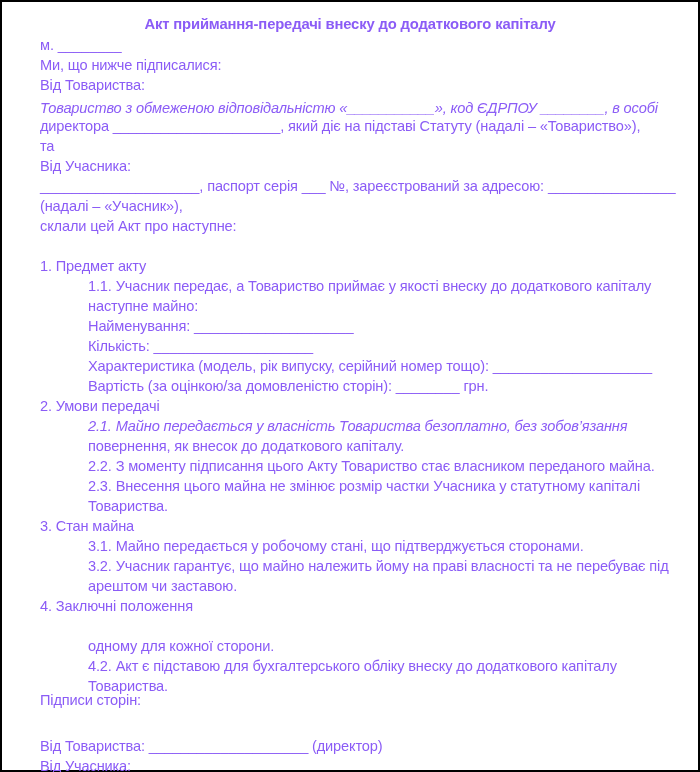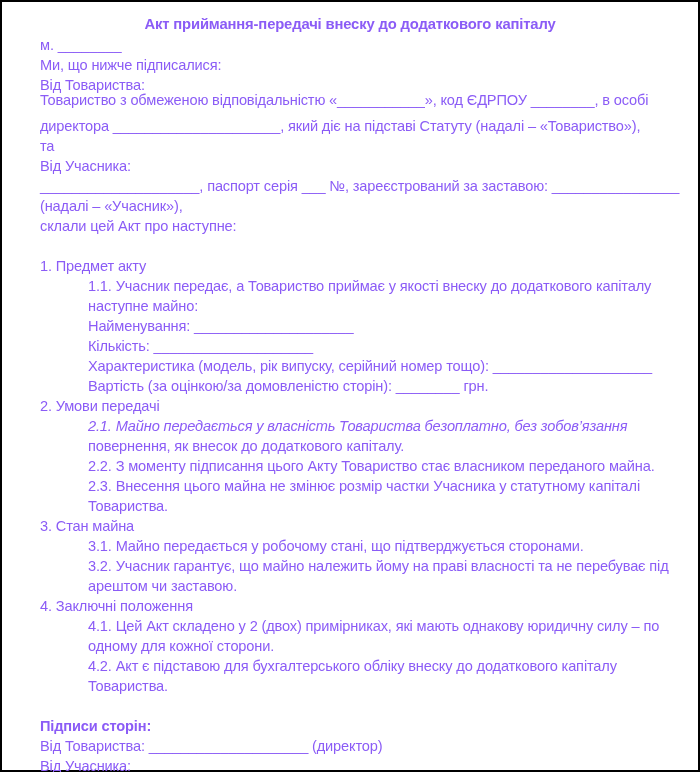--- a/index.html
+++ b/index.html
@@ -36,25 +36,25 @@
 </head>
 <body>
 
 <div class="page">
   <div class="title">Акт приймання-передачі внеску до додаткового капіталу</div>
 
   <div class="line l1" style="top:33px;">м. ________</div>
 
   <div class="line l1" style="top:53px;">Ми, що нижче підписалися:</div>
   <div class="line l1" style="top:73px;">Від Товариства:</div>
-  <div class="line l1" style="top:88px;">Товариство з обмеженою відповідальністю «___________», код ЄДРПОУ ________, в особі</div>
+  <div class="line l1" style="top:96px;font-style:italic;">Товариство з обмеженою відповідальністю «___________», код ЄДРПОУ ________, в особі</div>
   <div class="line l1" style="top:114px;">директора _____________________, який діє на підставі Статуту (надалі – «Товариство»),</div>
   <div class="line l1" style="top:134px;">та</div>
   <div class="line l1" style="top:154px;">Від Учасника:</div>
-  <div class="line l1" style="top:174px;">____________________, паспорт серія ___ №, зареєстрований за заставою: ________________</div>
+  <div class="line l1" style="top:174px;">____________________, паспорт серія ___ №, зареєстрований за адресою: ________________</div>
   <div class="line l1" style="top:194px;">(надалі – «Учасник»),</div>
   <div class="line l1" style="top:214px;">склали цей Акт про наступне:</div>
 
   <div class="line l1" style="top:254px;">1. Предмет акту</div>
   <div class="line l2" style="top:274px;">1.1. Учасник передає, а Товариство приймає у якості внеску до додаткового капіталу</div>
   <div class="line l2" style="top:294px;">наступне майно:</div>
   <div class="line l2" style="top:314px;">Найменування: ____________________</div>
   <div class="line l2" style="top:334px;">Кількість: ____________________</div>
   <div class="line l2" style="top:354px;">Характеристика (модель, рік випуску, серійний номер тощо): ____________________</div>
   <div class="line l2" style="top:374px;">Вартість (за оцінкою/за домовленістю сторін): ________ грн.</div>
@@ -65,21 +65,20 @@
   <div class="line l2" style="top:454px;">2.2. З моменту підписання цього Акту Товариство стає власником переданого майна.</div>
   <div class="line l2" style="top:474px;">2.3. Внесення цього майна не змінює розмір частки Учасника у статутному капіталі</div>
   <div class="line l2" style="top:494px;">Товариства.</div>
 
   <div class="line l1" style="top:514px;">3. Стан майна</div>
   <div class="line l2" style="top:534px;">3.1. Майно передається у робочому стані, що підтверджується сторонами.</div>
   <div class="line l2" style="top:554px;">3.2. Учасник гарантує, що майно належить йому на праві власності та не перебуває під</div>
   <div class="line l2" style="top:574px;">арештом чи заставою.</div>
 
   <div class="line l1" style="top:594px;">4. Заключні положення</div>
-  <div class="line l2" style="top:614px;">4.1. Цей Акт складено у 2 (двох) примірниках, які мають однакову юридичну силу – по</div>
   <div class="line l2" style="top:634px;">одному для кожної сторони.</div>
   <div class="line l2" style="top:654px;">4.2. Акт є підставою для бухгалтерського обліку внеску до додаткового капіталу</div>
   <div class="line l2" style="top:674px;">Товариства.</div>
 
-  <div class="line l1" style="top:714px;font-weight:bold;">Підписи сторін:</div>
+  <div class="line l1" style="top:688px;">Підписи сторін:</div>
   <div class="line l1" style="top:734px;">Від Товариства: ____________________ (директор)</div>
   <div class="line l1" style="top:754px;">Від Учасника: ____________________</div>
 </div>
 
 </body></html>

